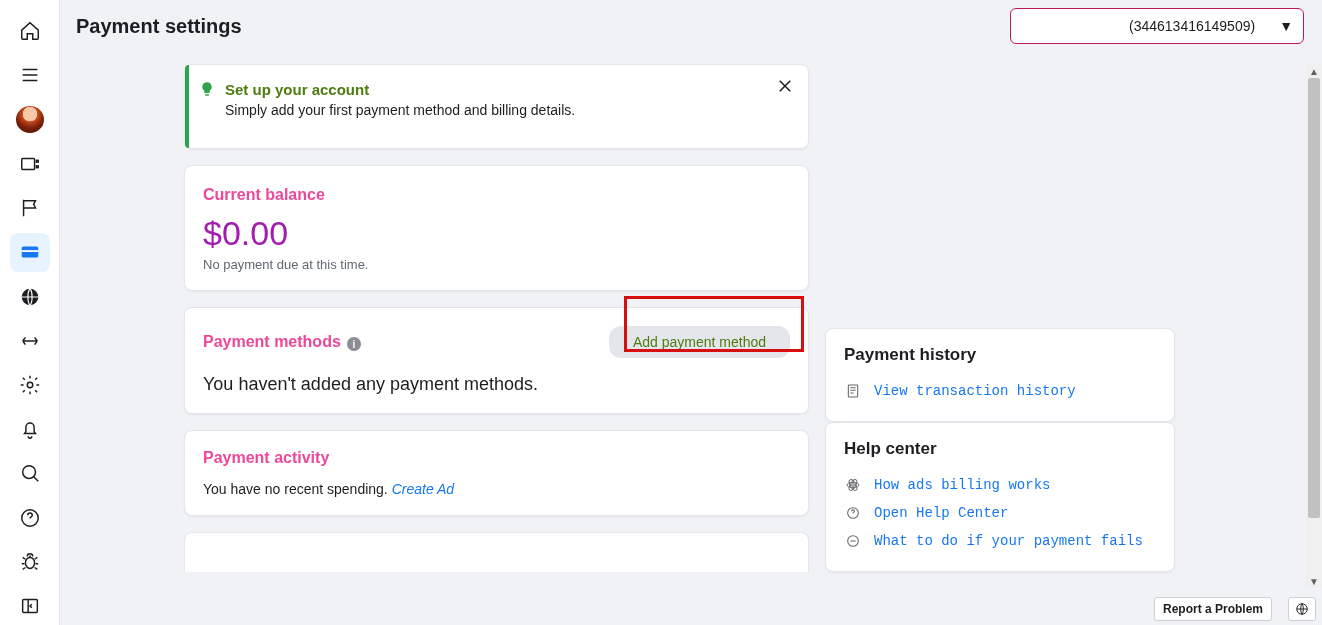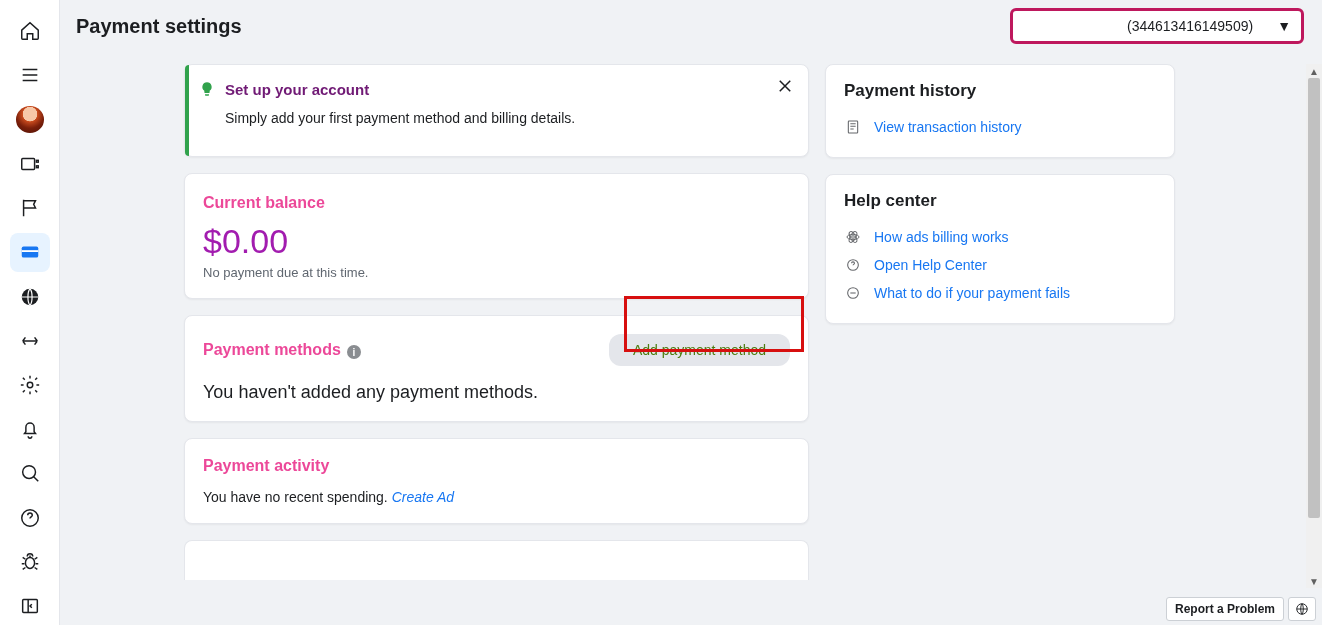--- a/index.html
+++ b/index.html
@@ -58,21 +58,21 @@
   .header h1 {
     font-size: 20px;
     font-weight: 700;
     color: #1c1e21;
   }
   .account-selector {
     margin-left: auto;
     width: 294px;
     height: 36px;
     background: #fff;
-    border: 3px solid #be185d;
+    border: 1px solid #be185d;
     border-radius: 6px;
     display: flex;
     align-items: center;
     justify-content: flex-end;
     padding: 0 10px;
     cursor: pointer;
     gap: 24px;
     color: #1c1e21;
     font-size: 14px;
   }
@@ -83,21 +83,21 @@
     right: 26px;
     bottom: 36px;
     overflow: hidden;
   }
   .cols {
     display: flex;
     gap: 16px;
     padding-left: 124px;
   }
   .left-col { width: 625px; display:flex; flex-direction:column; gap:16px;}
-  .right-col { width: 350px; display:flex; flex-direction:column; gap:16px;}
+  .right-col { width: 350px; display:flex; flex-direction:column; justify-content:flex-end;}
   .card {
     background: #fff;
     border: 1px solid #e4e6eb;
     border-radius: 8px;
     box-shadow: 0 1px 2px rgba(0,0,0,0.05);
   }
   .setup-card {
     position: relative;
     padding: 16px 40px 16px 40px;
   }
@@ -108,22 +108,22 @@
     width:4px;
     background:#31a24c;
     border-radius:8px 0 0 8px;
   }
   .setup-card .bulb {
     position:absolute;
     left:14px; top:16px;
     color:#31a24c;
   }
   .setup-card h3 {
-    font-size: 15px; font-weight:700; color:#701a75;
-    margin-bottom: 12px;
+    font-size: 15px; font-weight:700; color:#4d7c0f;
+    margin-bottom: 4px;
   }
   .setup-card p {
     font-size: 14px; color:#1c1e21;
     margin-bottom: 14px;
   }
   .btn-primary {
     background:#1877f2;
     color:#fff;
     border:none;
     border-radius:6px;
@@ -178,36 +178,37 @@
     pointer-events:none;
   }
   .activity-card { padding: 18px; }
   .link { color:#1877f2; text-decoration:none; cursor:pointer;font-style:italic; }
   .side-card { padding: 16px 18px; }
   .side-card h2 { font-size:17px; font-weight:700; margin-bottom:12px; }
   .side-link-row {
     display:flex; align-items:center; gap:12px;
     font-size:14px;
     padding: 6px 0;
+    font-family: Liberation Mono, monospace;
   }
   .side-link-row .icon { color:#65676b; width:18px; display:flex; justify-content:center;}
   .side-link-row a { color:#1877f2; text-decoration:none; }
   .bottom-card-stub {
     height: 40px;
     background:#fff;
     border: 1px solid #e4e6eb;
     border-radius:8px 8px 0 0;
     border-bottom:none;
   }
   .footer-bar {
     position:absolute;
     right: 6px;
     bottom: 4px;
     display:flex;
-    gap: 4px;
+    gap: 16px;
   }
   .footer-btn {
     background:#fff;
     border:1px solid #ccd0d5;
     border-radius:3px;
     padding:4px 8px;
     font-size:12px;
     font-weight:600;
     color:#1c1e21;
     cursor:pointer;

